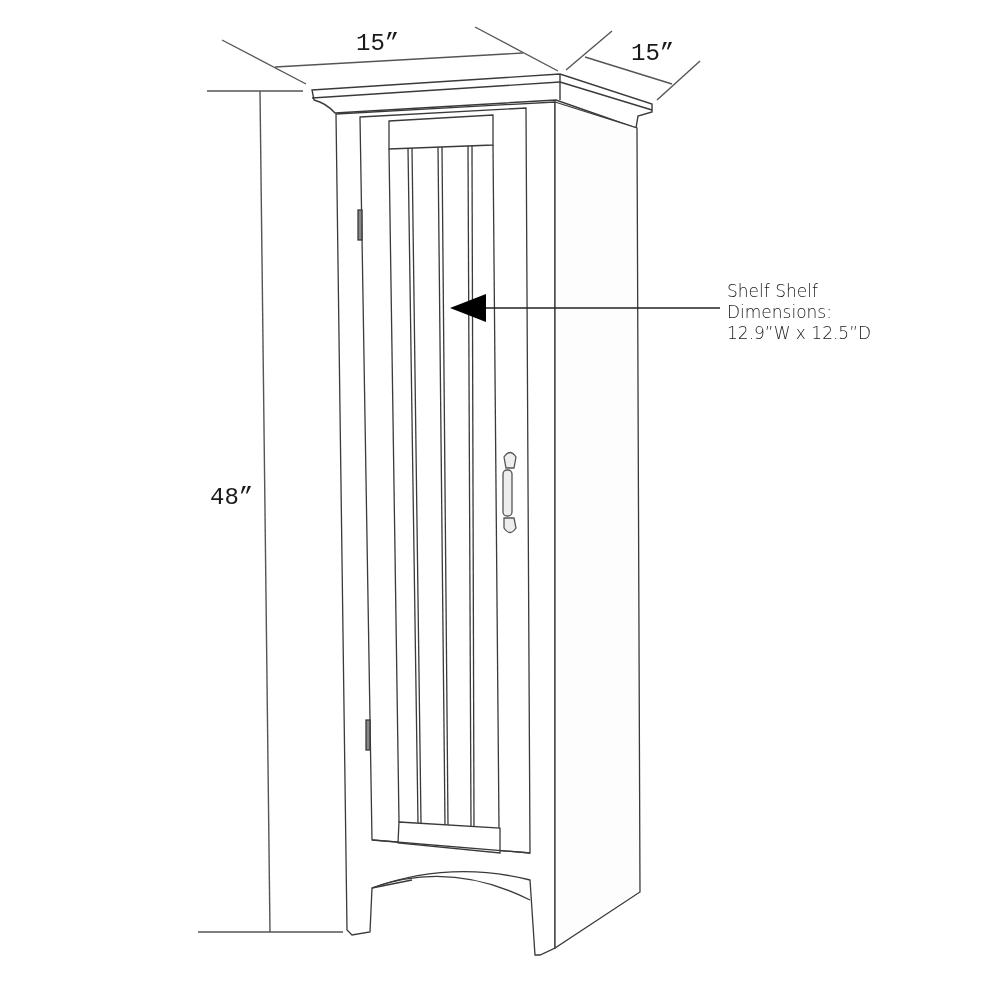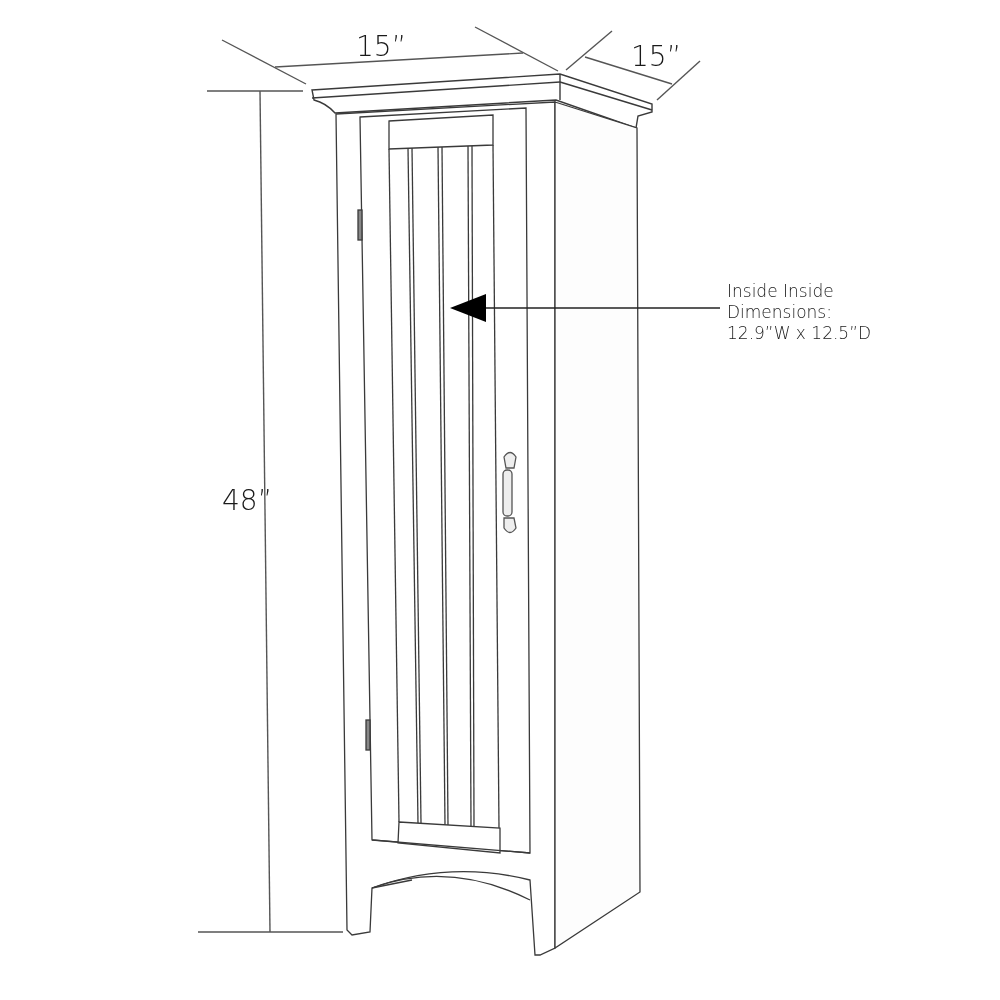--- a/index.html
+++ b/index.html
@@ -1,19 +1,19 @@
 <!DOCTYPE html>
 <html><head>
   <meta charset="utf-8">
   <style>
     html, body { margin: 0; padding: 0; background: #ffffff; }
     body { width: 1000px; height: 1000px; position: relative; overflow: hidden; font-family: "DejaVu Sans", sans-serif; }
     svg { position: absolute; left: 0; top: 0; }
     .label { position: absolute; color: #1a1a1a; font-family: "DejaVu Sans", sans-serif; font-weight: 300; }
-    .dim { font-size: 28px; }
+    .dim { font-size: 24px; font-family: Liberation Mono, monospace; }
     .note { font-size: 17px; line-height: 21px; left: 727px; top: 281px; }
   </style>
 </head>
 <body>
 
 <svg width="1000" height="1000" viewBox="0 0 1000 1000" xmlns="http://www.w3.org/2000/svg">
 
   <g stroke="#555" stroke-width="1.4" fill="none">
     <line x1="222" y1="40" x2="306" y2="84"></line>
     <line x1="275" y1="67" x2="523" y2="53"></line>
@@ -76,19 +76,19 @@
   </g>
 
   <g>
     <line x1="485" y1="308" x2="720" y2="308" stroke="#222" stroke-width="1.4"></line>
     <polygon points="450,308 486,294 486,322" fill="#000"></polygon>
   </g>
 </svg>
 
 <div class="label dim" style="left:356px; top:30px;">15”</div>
 <div class="label dim" style="left:631px; top:40px;">15”</div>
-<div class="label dim" style="left:210px; top:484px;margin-left:12px;">48”</div>
+<div class="label dim" style="left:210px; top:484px;">48”</div>
 
 <div class="label note">
-  <div>Inside Inside</div>
+  <div>Shelf Shelf</div>
   <div>Dimensions:</div>
   <div>12.9”W x 12.5”D</div>
 </div>
 
 </body></html>

